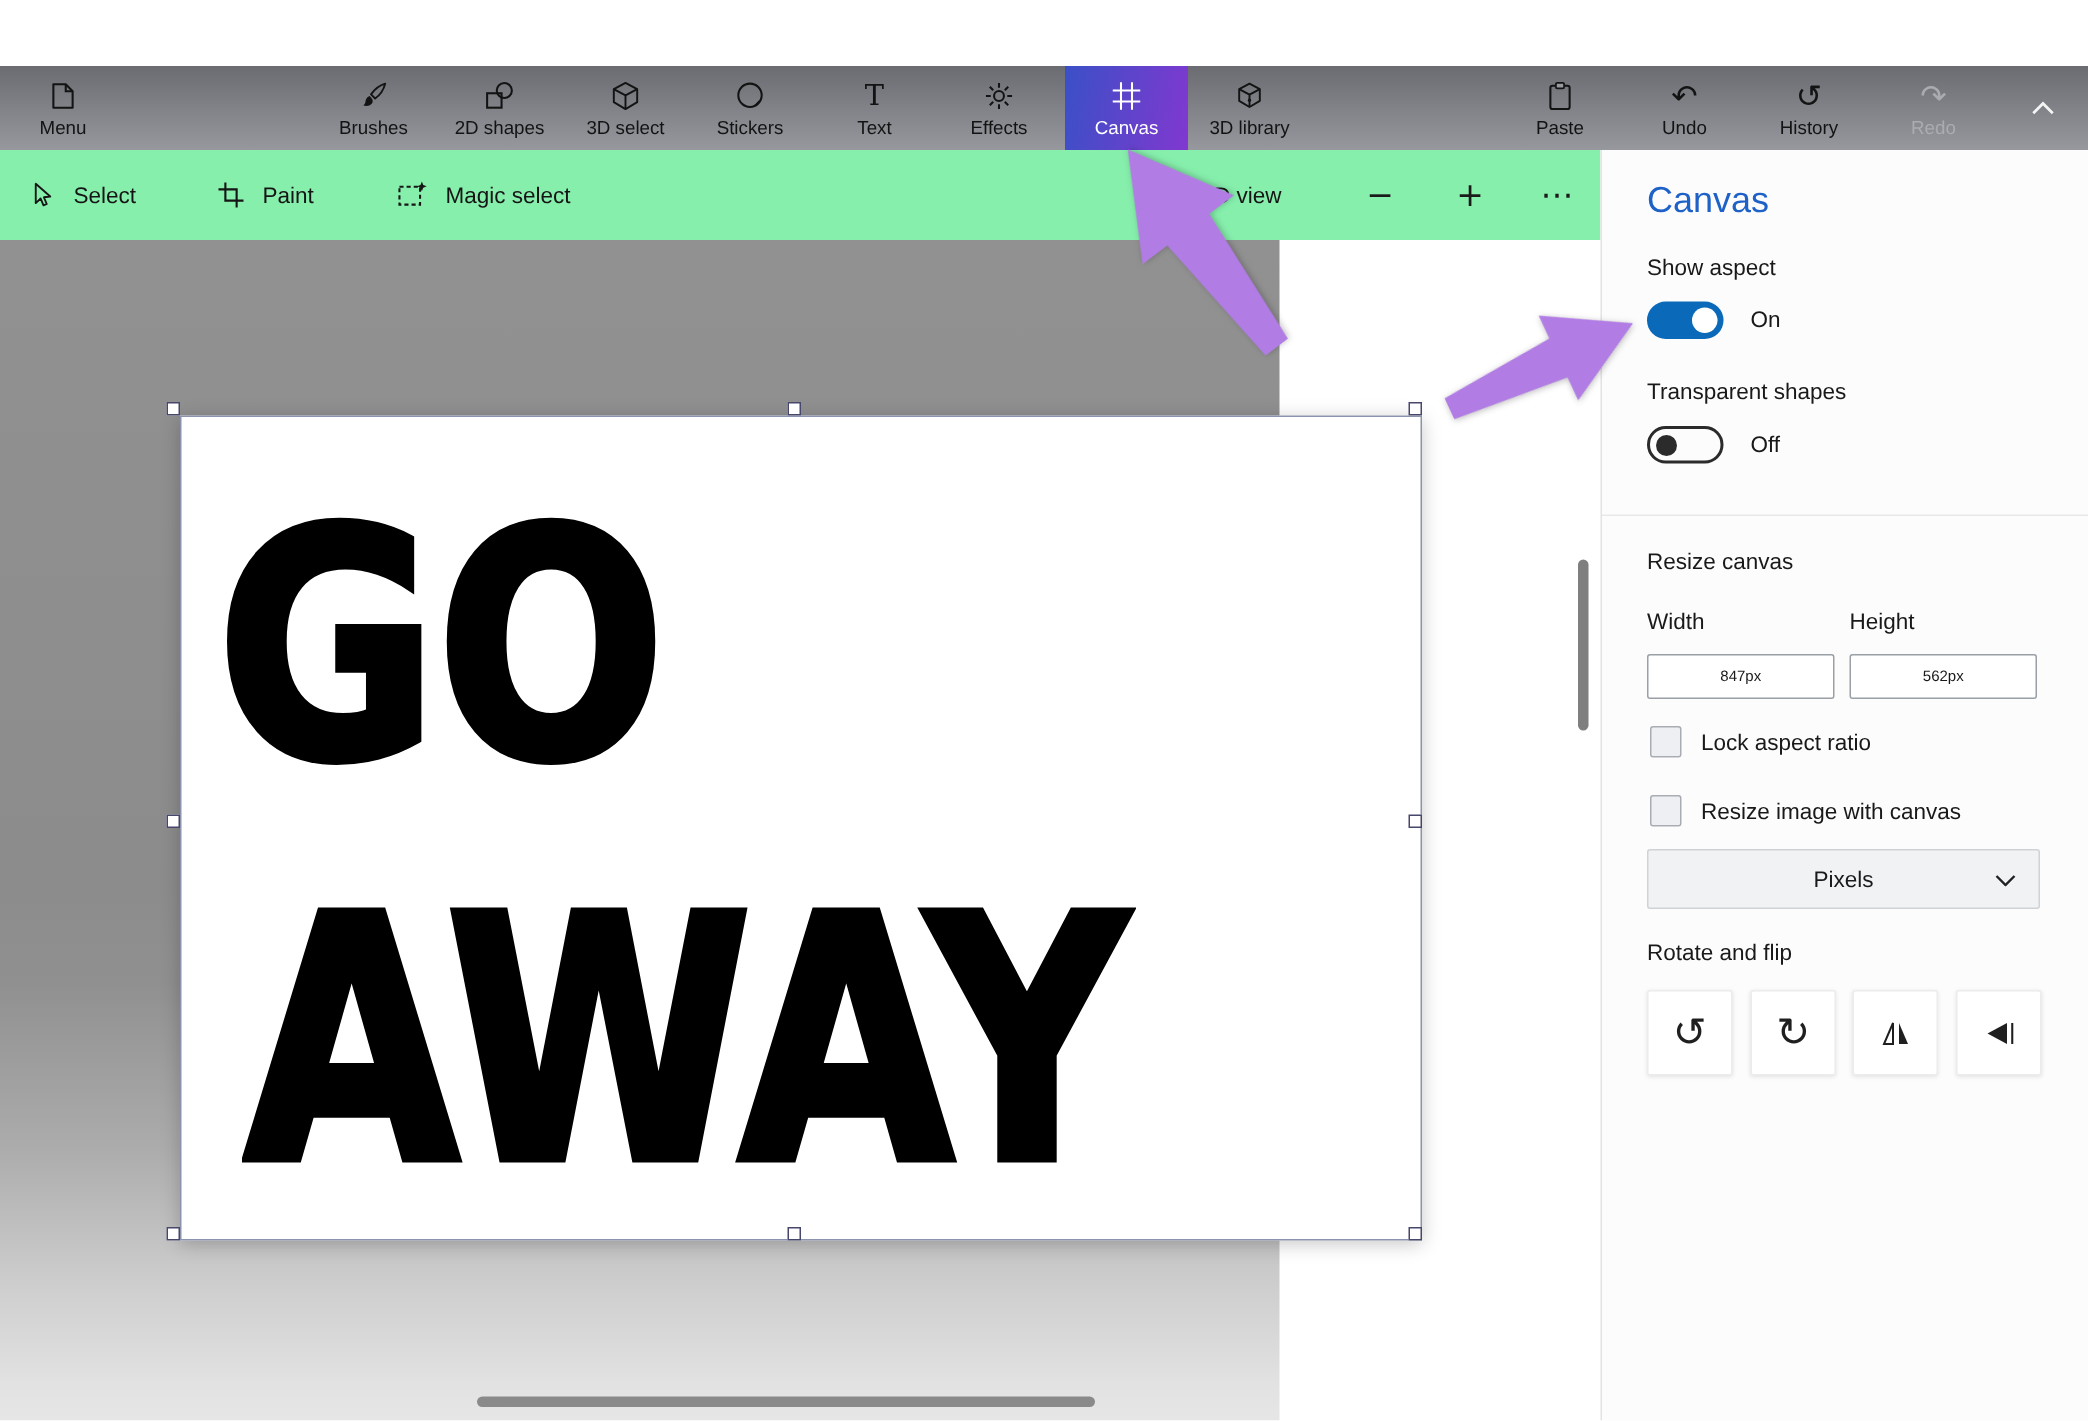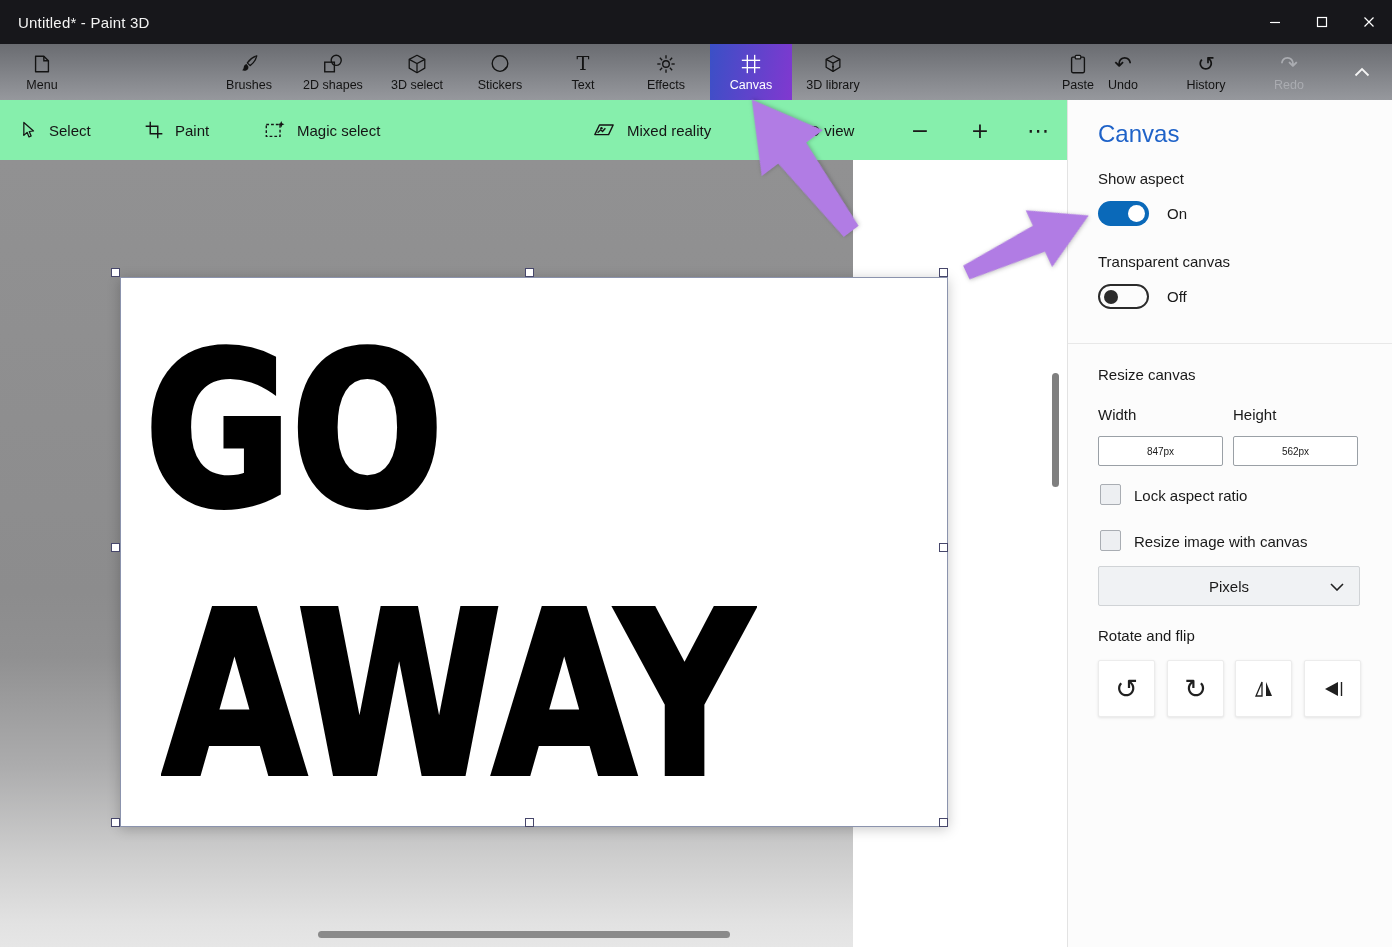--- a/index.html
+++ b/index.html
@@ -62,40 +62,20 @@
   .arrow-1 { left:719px; top:119px; width:165px; height:93px; transform:rotate(-127deg); }
   .arrow-2 { left:960px; top:206px; width:135px; height:76px; transform:rotate(-25deg); }
 
   svg { display:block; }
 </style>
 </head>
 <body>
 
 <div class="app">
 
-  <div class="titlebar">
-    <div class="title">Untitled* - Paint 3D</div>
-    <div class="win-controls">
-      <div class="win-btn">
-        <svg width="12" height="12" viewBox="0 0 12 12">
-            <line x1="1" y1="6.5" x2="11" y2="6.5" stroke="#fff" stroke-width="1.2"></line>
-          </svg>
-      </div>
-      <div class="win-btn">
-        <svg width="12" height="12" viewBox="0 0 12 12">
-            <rect x="1.5" y="1.5" width="9" height="9" fill="none" stroke="#fff" stroke-width="1.2"></rect>
-          </svg>
-      </div>
-      <div class="win-btn">
-        <svg width="12" height="12" viewBox="0 0 12 12">
-            <path d="M1.5 1.5 L10.5 10.5 M10.5 1.5 L1.5 10.5" stroke="#fff" stroke-width="1.2"></path>
-          </svg>
-      </div>
-    </div>
-  </div>
 
   <div class="ribbon">
 
     <div class="rtab" style="left:10px;width:64px;">
       <span class="ic">
         <svg width="22" height="22" viewBox="0 0 24 24">
             <path d="M5 3.5 h9 l5 5 v12 h-14 z" fill="none" stroke="currentColor" stroke-width="1.5" stroke-linejoin="round"></path>
             <path d="M14 3.5 v5 h5" fill="none" stroke="currentColor" stroke-width="1.5"></path>
           </svg>
       </span>
@@ -188,21 +168,21 @@
       <span class="ic">
         <svg width="22" height="22" viewBox="0 0 24 24">
             <path d="M12 3 L19.5 7 v8.5 L12 20 L4.5 15.5 V7 Z" fill="none" stroke="currentColor" stroke-width="1.4" stroke-linejoin="round"></path>
             <path d="M4.5 7 L12 11 L19.5 7 M12 11 V20" fill="none" stroke="currentColor" stroke-width="1.4"></path>
             <circle cx="12" cy="15" r="1.2" fill="currentColor"></circle>
           </svg>
       </span>
       <span class="lbl">3D library</span>
     </div>
 
-    <div class="rtab" style="left:1036px;">
+    <div class="rtab" style="left:998px;">
       <span class="ic">
         <svg width="22" height="22" viewBox="0 0 24 24">
             <rect x="5" y="4.5" width="14" height="17" rx="1.5" fill="none" stroke="currentColor" stroke-width="1.5"></rect>
             <rect x="9" y="2.5" width="6" height="4" rx="1" fill="#97999d" stroke="currentColor" stroke-width="1.3"></rect>
           </svg>
       </span>
       <span class="lbl">Paste</span>
     </div>
 
     <div class="rtab" style="left:1081px;">
@@ -251,30 +231,20 @@
     <div class="tool" style="left:264px;">
       <span class="ic">
         <svg width="22" height="22" viewBox="0 0 24 24">
             <rect x="2.5" y="6" width="15" height="13" fill="none" stroke="currentColor" stroke-width="1.5" stroke-dasharray="3 2.2"></rect>
             <path d="M18.8 2.2 l1 2.5 2.5 1 -2.5 1 -1 2.5 -1 -2.5 -2.5 -1 2.5 -1 z" fill="currentColor"></path>
           </svg>
       </span>
       <span>Magic select</span>
     </div>
 
-    <div class="tool" style="left:592px;">
-      <span class="ic">
-        <svg width="24" height="22" viewBox="0 0 26 24">
-            <path d="M3 17 L8 6.5 L23 6.5 L18 17 Z" fill="none" stroke="currentColor" stroke-width="1.5" stroke-linejoin="round"></path>
-            <circle cx="10.2" cy="10" r="1.3" fill="currentColor"></circle>
-            <path d="M6 15 l3.4-3.2 2 1.8 3.1-3.5" fill="none" stroke="currentColor" stroke-width="1.5"></path>
-          </svg>
-      </span>
-      <span>Mixed reality</span>
-    </div>
 
     <div class="tool" style="left:768px;">
       <span class="ic">
         <svg width="22" height="22" viewBox="0 0 24 24">
             <path d="M12 3.5 L20 7.8 v8 L12 20.5 L4 15.8 v-8 Z" fill="none" stroke="currentColor" stroke-width="1.4" stroke-linejoin="round"></path>
             <path d="M4 7.8 L12 12 L20 7.8 M12 12 V20.5" fill="none" stroke="currentColor" stroke-width="1.4"></path>
           </svg>
       </span>
       <span>3D view</span>
     </div>
@@ -311,21 +281,21 @@
 
   <div class="panel">
     <div class="panel-title">Canvas</div>
 
     <div class="p-label" style="left:30px;top:70px;">Show aspect</div>
     <div class="toggle on" style="left:30px;top:101px;">
         <div class="knob"></div>
       </div>
     <div class="p-label" style="left:99px;top:105px;">On</div>
 
-    <div class="p-label" style="left:30px;top:153px;">Transparent canvas</div>
+    <div class="p-label" style="left:30px;top:153px;">Transparent shapes</div>
     <div class="toggle off" style="left:30px;top:184px;">
         <div class="knob"></div>
       </div>
     <div class="p-label" style="left:99px;top:188px;">Off</div>
 
     <div class="divider"></div>
 
     <div class="p-label" style="left:30px;top:266px;">Resize canvas</div>
 
     <div class="p-label" style="left:30px;top:306px;">Width</div>

